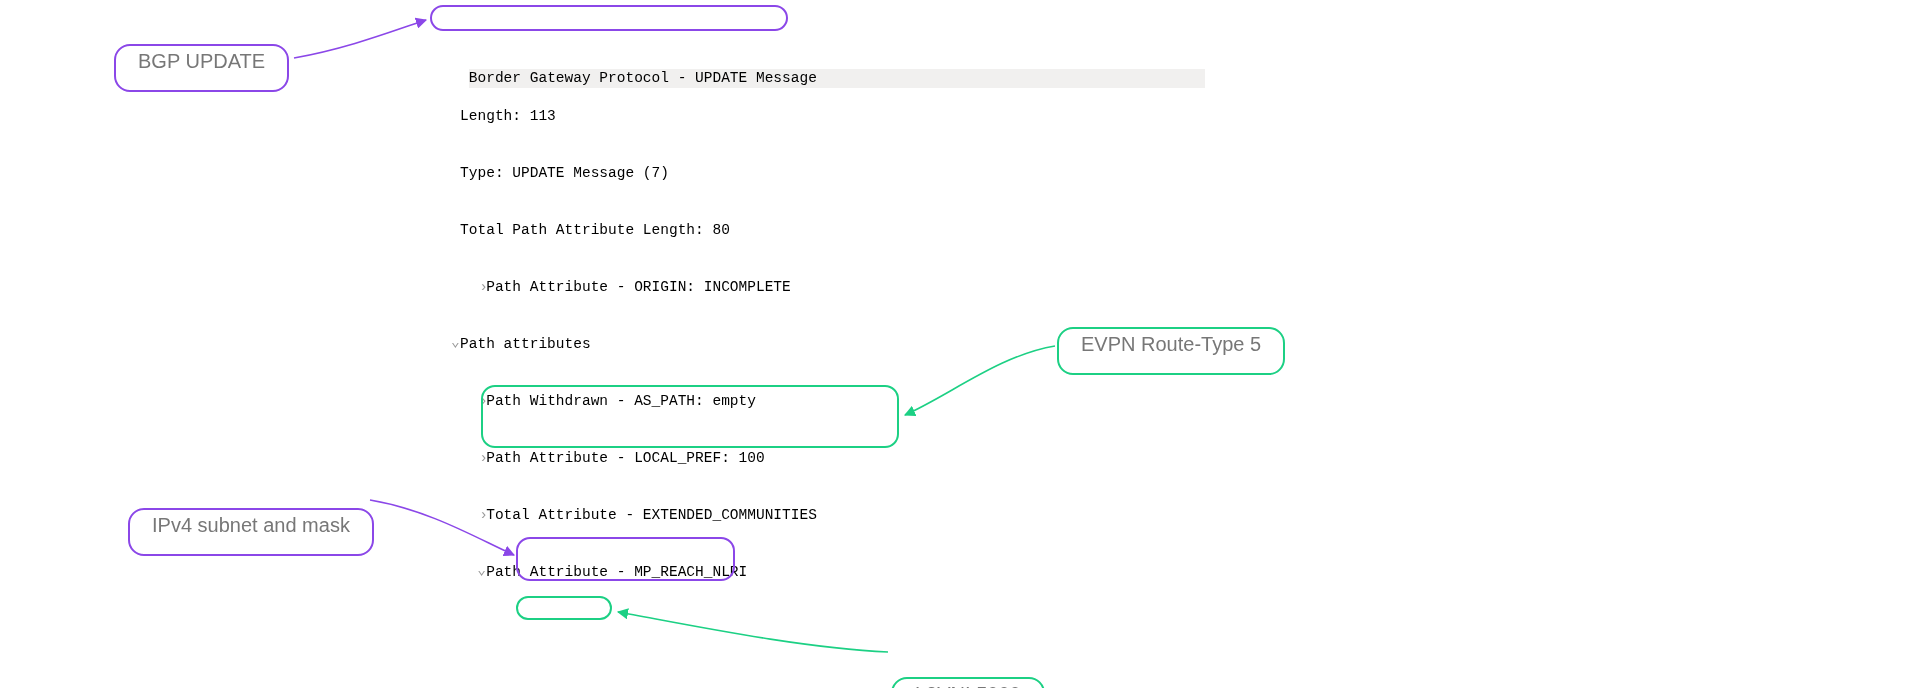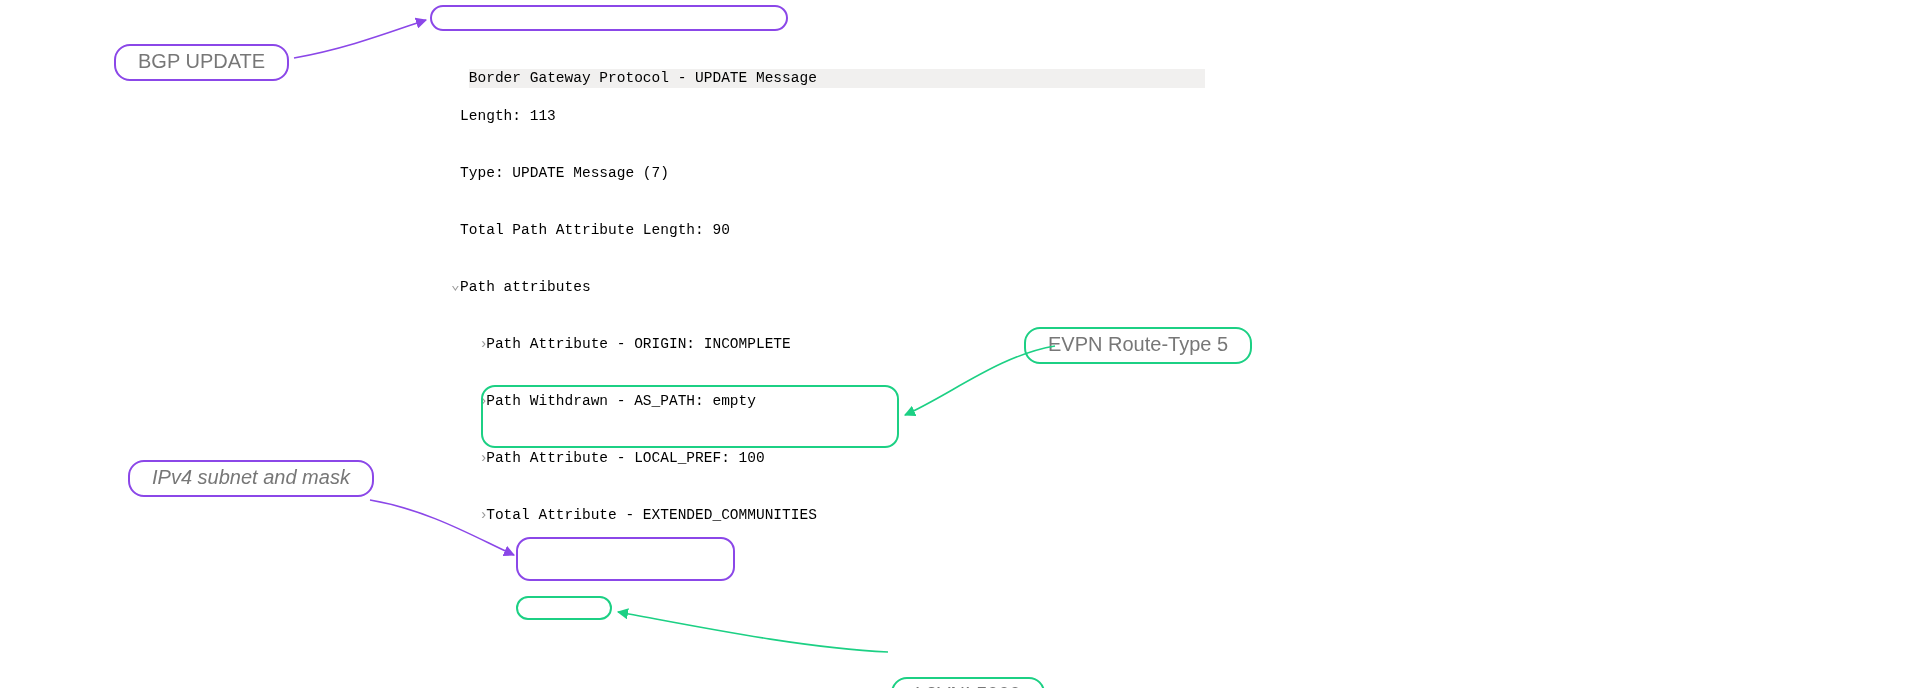--- a/index.html
+++ b/index.html
@@ -39,21 +39,21 @@
     user-select: none;
     color: #9a9a9a;
   }
   .row .toggle.open::before { content: "\2304"; position: relative; left: -9px; top: -2px; color:#9a9a9a;}
   .row .toggle.closed::before { content: "\203A"; position: relative; left: -7px; top: 0px; color:#9a9a9a;}
 
   
   .bubble {
     position: absolute;
     border-radius: 16px;
-    padding: 6px 22px 8px 22px;
+    padding: 6px 22px 19px 22px;
     font-family: -apple-system, BlinkMacSystemFont, "Segoe UI", Helvetica, Arial, sans-serif;
     font-size: 20px;
     color: #777;
     background: #fff;
     box-sizing: border-box;
     white-space: nowrap;
   }
   .bubble.purple { border: 2px solid #8B47E8; }
   .bubble.green  { border: 2px solid #1CD084; }
 
@@ -77,26 +77,27 @@
 </style>
 </head>
 <body>
 
 <div class="stage">
 
   <div class="packet">
     <span class="row header-row"><span>Border Gateway Protocol - UPDATE Message</span></span>
     <span class="row">   <span>Length: 113</span></span>
     <span class="row">   <span>Type: UPDATE Message (7)</span></span>
-    <span class="row">   <span>Total Path Attribute Length: 90</span></span>
+    <span class="row">   <span>Total Path Attribute Length: 80</span></span>
+    <span class="row">      <span class="toggle closed"></span><span>Path Attribute - ORIGIN: INCOMPLETE</span></span>
     <span class="row">   <span class="toggle open"></span><span>Path attributes</span></span>
-    <span class="row">      <span class="toggle closed"></span><span>Path Attribute - ORIGIN: INCOMPLETE</span></span>
     <span class="row">      <span class="toggle closed"></span><span>Path Withdrawn - AS_PATH: empty</span></span>
     <span class="row">      <span class="toggle closed"></span><span>Path Attribute - LOCAL_PREF: 100</span></span>
     <span class="row">      <span class="toggle closed"></span><span>Total Attribute - EXTENDED_COMMUNITIES</span></span>
+    <span class="row">      <span class="toggle open"></span><span>Path Attribute - MP_REACH_NLRI</span></span>
     
     
     
     
     
     
     
     
     
     
@@ -109,22 +110,22 @@
     
     
   </div>
 
   <div class="ring purple" style="left:430px; top:5px;  width:358px; height:26px;"></div>
   <div class="ring green" style="left:481px; top:385px; width:418px; height:63px;"></div>
   <div class="ring purple" style="left:516px; top:537px; width:219px; height:44px;"></div>
   <div class="ring green" style="left:516px; top:596px; width:96px;  height:24px;"></div>
 
   <div class="bubble purple" style="left:114px;  top:44px;"><span>BGP UPDATE</span></div>
-  <div class="bubble green" style="left:1024px; top:327px;"><span>EVPN Route-Type 5</span></div>
-  <div class="bubble purple" style="left:128px;  top:460px;font-style:italic;"><span>IPv4 subnet and mask</span></div>
+  <div class="bubble green" style="left:1057px; top:327px;"><span>EVPN Route-Type 5</span></div>
+  <div class="bubble purple" style="left:128px;  top:508px;"><span>IPv4 subnet and mask</span></div>
   <div class="bubble green" style="left:891px;  top:636px;margin-top:41px;"><span>L3VNI 5000</span></div>
 
   <svg class="arrows">
     <defs>
       <marker id="ah-purple" viewBox="0 0 10 10" refX="9" refY="5" markerWidth="7" markerHeight="7" orient="auto-start-reverse">
         <path d="M 0 0 L 10 5 L 0 10 z" fill="#8B47E8"></path>
       </marker>
       <marker id="ah-green" viewBox="0 0 10 10" refX="9" refY="5" markerWidth="7" markerHeight="7" orient="auto-start-reverse">
         <path d="M 0 0 L 10 5 L 0 10 z" fill="#1CD084"></path>
       </marker>

